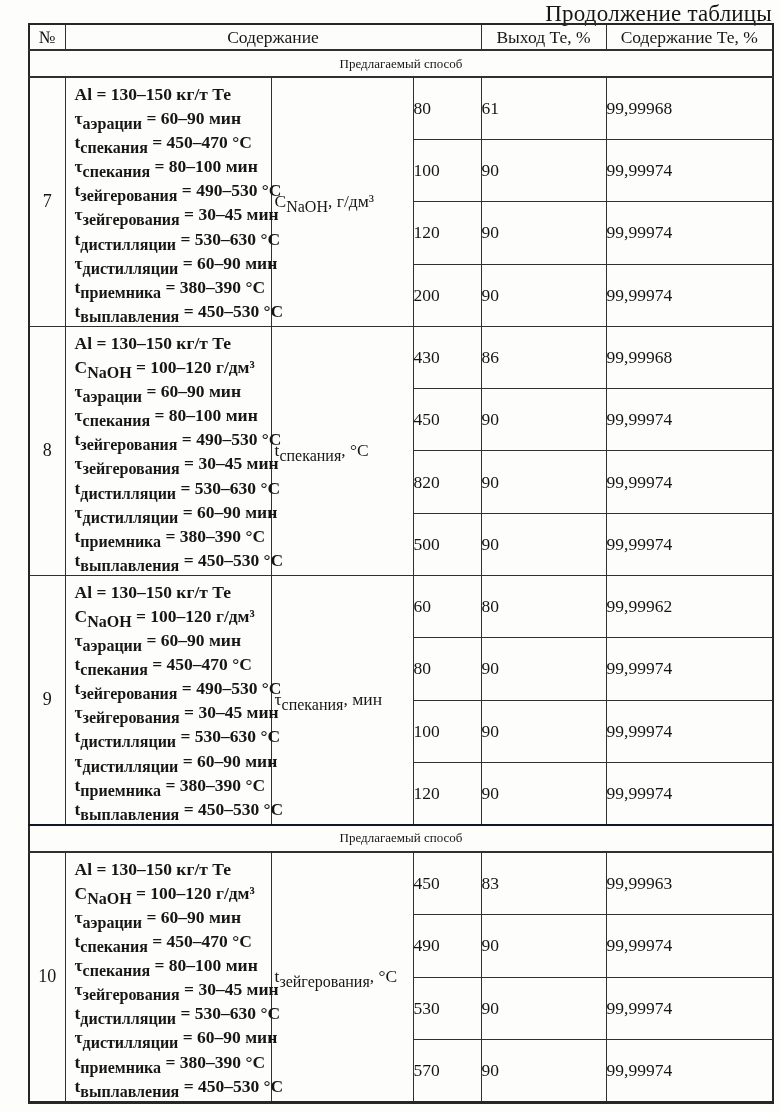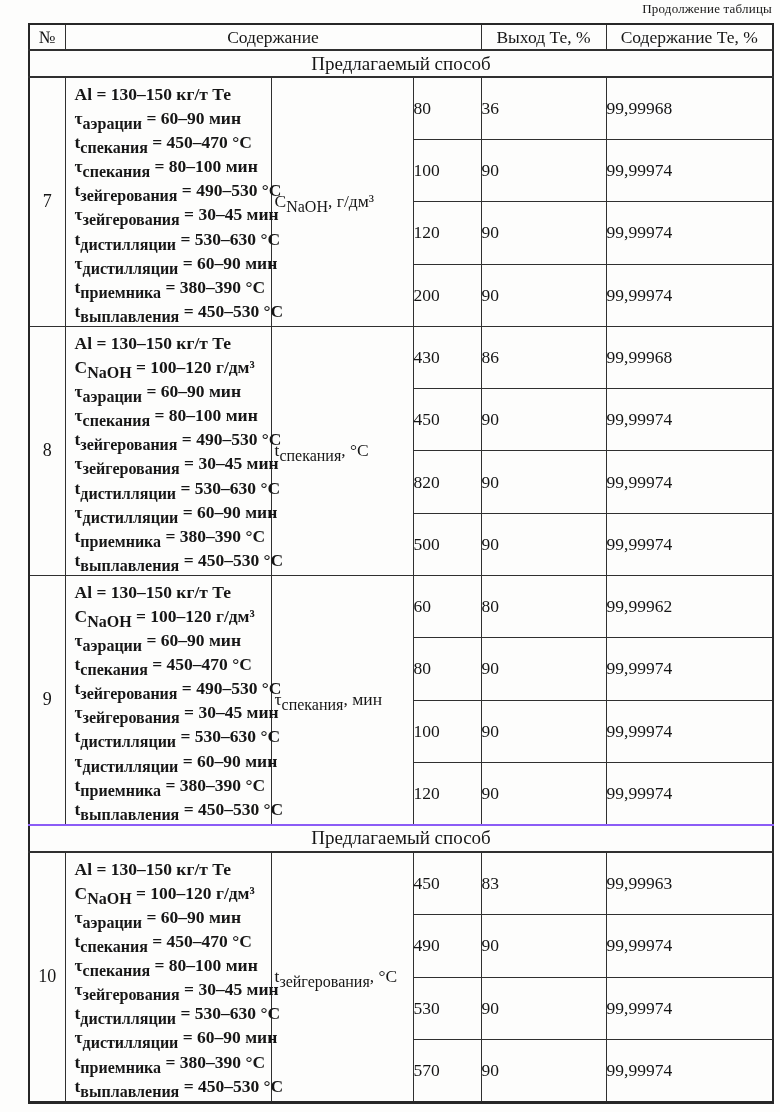--- a/index.html
+++ b/index.html
@@ -11,21 +11,21 @@
     font-family: "Liberation Serif", "DejaVu Serif", serif;
   }
   .page {
     position: relative;
     width: 780px; height: 1112px;
     color: #161616;
   }
   .caption {
     position: absolute;
     top: 1px; right: 8px;
-    font-size: 13px;
+    font-size: 23px;
     letter-spacing: 0.2px;
     text-align: center;
   }
   .main-table {
     position: absolute;
     top: 23px; left: 28px;
     width: 744px;
     border-collapse: collapse;
     table-layout: fixed;
     border: 2px solid #272727;
@@ -43,23 +43,23 @@
     padding: 0;
   }
   thead th {
     font-size: 17.5px;
     height: 26px;
     text-align: center;
     border-bottom-width: 2px;
   }
   .section-title-cell {
     text-align: center;
-    font-size: 19px;
+    font-size: 13px;
     height: 27px;
-    border-top: 2px solid #8b5cf6;
+    border-top: 2px solid #0f172a;
     border-bottom: 2px solid #303030;
   }
   .num-cell {
     text-align: center;
     vertical-align: middle;
     font-size: 18px;
   }
   .params-cell {
     vertical-align: top;
     padding: 4px 3px 3px 9px;
@@ -124,21 +124,21 @@
             <div class="param-line">τ<sub>зейгерования</sub> = 30–45 мин</div>
             <div class="param-line">t<sub>дистилляции</sub> = 530–630 °С</div>
             <div class="param-line">τ<sub>дистилляции</sub> = 60–90 мин</div>
             <div class="param-line">t<sub>приемника</sub> = 380–390 °С</div>
             <div class="param-line">t<sub>выплавления</sub> = 450–530 °С</div>
           </td>
           <td rowspan="4" class="varied-cell">
             <div class="varied-line">C<sub>NaOH</sub>, г/дм³</div>
           </td>
           <td class="data-cell">80</td>
-          <td class="data-cell">36</td>
+          <td class="data-cell">61</td>
           <td class="data-cell">99,99968</td>
         </tr>
         <tr>
           <td class="data-cell">100</td>
           <td class="data-cell">90</td>
           <td class="data-cell">99,99974</td>
         </tr>
         <tr>
           <td class="data-cell">120</td>
           <td class="data-cell">90</td>

